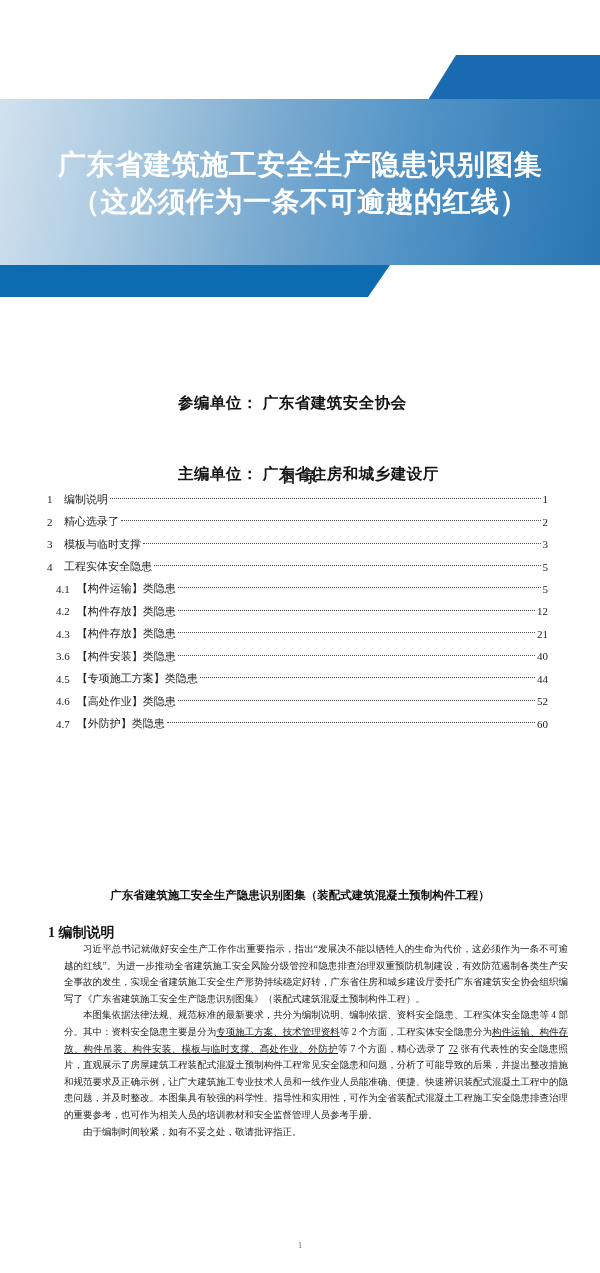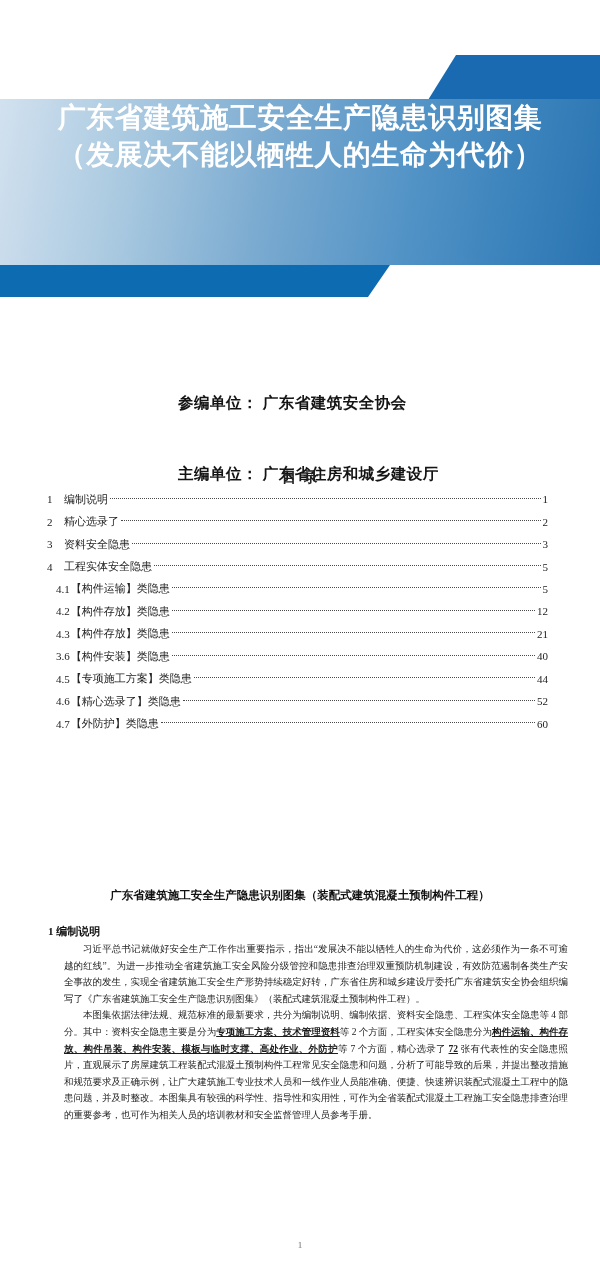--- a/index.html
+++ b/index.html
@@ -24,20 +24,21 @@
 
   
   .banner {
     position: absolute;
     left: 0; top: 99px;
     width: 600px; height: 166px;
     background: linear-gradient(100deg, #d2e1ef 0%, #a9c9e0 22%, #7aaad0 45%, #5293c6 68%, #3780ba 88%, #2a74b2 100%);
     text-align: center;
   }
   .banner-title {
+    padding-top: 47px;
     font-family: "Liberation Sans", sans-serif;
     font-weight: bold;
     font-size: 28px;
     line-height: 37px;
     color: #ffffff;
     letter-spacing: 0.5px;
   }
 
   
   .deco-band {
@@ -78,21 +79,21 @@
     font-size: 11px;
     color: #222;
   }
   .toc-row {
     height: 22.45px;
     display: flex;
     align-items: center;
   }
   .toc-row .num { display: inline-block; width: 17px; flex: 0 0 auto; }
   .toc-row.sub { padding-left: 9px; }
-  .toc-row.sub .num { width: auto; margin-right: 1px; }
+  .toc-row.sub .num { width: auto; margin-right: 7px; }
   .toc-row .label { flex: 0 0 auto; text-align: right; }
   .toc-row .leader {
     flex: 1 1 auto;
     border-bottom: 1.5px dotted #4a4a4a;
     margin: 0 2px 3px 2px;
     height: 1px;
   }
   .toc-row .pg { flex: 0 0 auto; }
 
   .doc-header {
@@ -100,56 +101,56 @@
     left: 0; top: 888px;
     width: 600px;
     text-align: center;
     font-size: 11.5px;
     font-weight: bold;
     color: #111;
   }
   .doc-section-heading {
     position: absolute;
     left: 48px; top: 924px;
-    font-size: 11px;
+    font-size: 14px;
     font-weight: bold;
     color: #111;
   }
   .doc-body {
     position: absolute;
     left: 64px; top: 941px;
     width: 504px;
     font-size: 9.5px;
     line-height: 16.6px;
     text-align: justify;
     color: #1c1c1c;
   }
   .doc-body p { margin: 0; text-indent: 2em; }
-  .bu { font-weight: bold; text-decoration: underline; margin-top: 14px; }
+  .bu { font-weight: normal; text-decoration: underline; margin-top: 14px; }
 
   .page-footer {
     position: absolute;
     left: 0; top: 1240px;
     width: 600px;
     text-align: center;
     font-size: 9px;
     color: #6b6b6b;
   }
 </style>
 </head>
 <body>
 
 <div class="page">
 
   <div class="deco-top"></div>
 
   <div class="banner">
     <div class="banner-title">
       <div>广东省建筑施工安全生产隐患识别图集</div>
-      <div>（发展决不能以牺牲人的生命为代价）</div>
+      <div>（这必须作为一条不可逾越的红线）</div>
     </div>
   </div>
 
   <div class="deco-band"></div>
 
   <div class="publishers">
     <div>参编单位： 广东省建筑安全协会</div>
     <div>主编单位： 广东省住房和城乡建设厅</div>
   </div>
 
@@ -163,21 +164,21 @@
         <span class="pg">1</span>
     </div>
     <div class="toc-row">
       <span class="num">2</span>
         <span class="label">精心选录了</span>
         <span class="leader"></span>
         <span class="pg">2</span>
     </div>
     <div class="toc-row">
       <span class="num">3</span>
-        <span class="label">资料安全隐患</span>
+        <span class="label">模板与临时支撑</span>
         <span class="leader"></span>
         <span class="pg">3</span>
     </div>
     <div class="toc-row">
       <span class="num">4</span>
         <span class="label">工程实体安全隐患</span>
         <span class="leader"></span>
         <span class="pg">5</span>
     </div>
     <div class="toc-row sub">
@@ -205,36 +206,37 @@
         <span class="pg">40</span>
     </div>
     <div class="toc-row sub">
       <span class="num">4.5</span>
         <span class="label">【专项施工方案】类隐患</span>
         <span class="leader"></span>
         <span class="pg">44</span>
     </div>
     <div class="toc-row sub">
       <span class="num">4.6</span>
-        <span class="label">【精心选录了】类隐患</span>
+        <span class="label">【高处作业】类隐患</span>
         <span class="leader"></span>
         <span class="pg">52</span>
     </div>
     <div class="toc-row sub">
       <span class="num">4.7</span>
         <span class="label">【外防护】类隐患</span>
         <span class="leader"></span>
         <span class="pg">60</span>
     </div>
   </div>
 
   <div class="doc-header">广东省建筑施工安全生产隐患识别图集（装配式建筑混凝土预制构件工程）</div>
 
   <div class="doc-section-heading">1 编制说明</div>
 
   <div class="doc-body">
     <p>习近平总书记就做好安全生产工作作出重要指示，指出“发展决不能以牺牲人的生命为代价，这必须作为一条不可逾越的红线”。为进一步推动全省建筑施工安全风险分级管控和隐患排查治理双重预防机制建设，有效防范遏制各类生产安全事故的发生，实现全省建筑施工安全生产形势持续稳定好转，广东省住房和城乡建设厅委托广东省建筑安全协会组织编写了《广东省建筑施工安全生产隐患识别图集》（装配式建筑混凝土预制构件工程）。</p>
     <p><span>本图集依据法律法规、规范标准的最新要求，共分为编制说明、编制依据、资料安全隐患、工程实体安全隐患等 4 部分。其中：资料安全隐患主要是分为</span><span class="bu">专项施工方案、技术管理资料</span><span>等 2 个方面，工程实体安全隐患分为</span><span class="bu">构件运输、构件存放、构件吊装、构件安装、模板与临时支撑、高处作业、外防护</span><span>等 7 个方面，精心选录了 </span><span class="bu">72</span><span> 张有代表性的安全隐患照片，直观展示了房屋建筑工程装配式混凝土预制构件工程常见安全隐患和问题，分析了可能导致的后果，并提出整改措施和规范要求及正确示例，让广大建筑施工专业技术人员和一线作业人员能准确、便捷、快速辨识装配式混凝土工程中的隐患问题，并及时整改。本图集具有较强的科学性、指导性和实用性，可作为全省装配式混凝土工程施工安全隐患排查治理的重要参考，也可作为相关人员的培训教材和安全监督管理人员参考手册。</span></p>
+    <p>由于编制时间较紧，如有不妥之处，敬请批评指正。</p>
   </div>
 
   <div class="page-footer">1</div>
 
 </div>
 
 </body></html>

